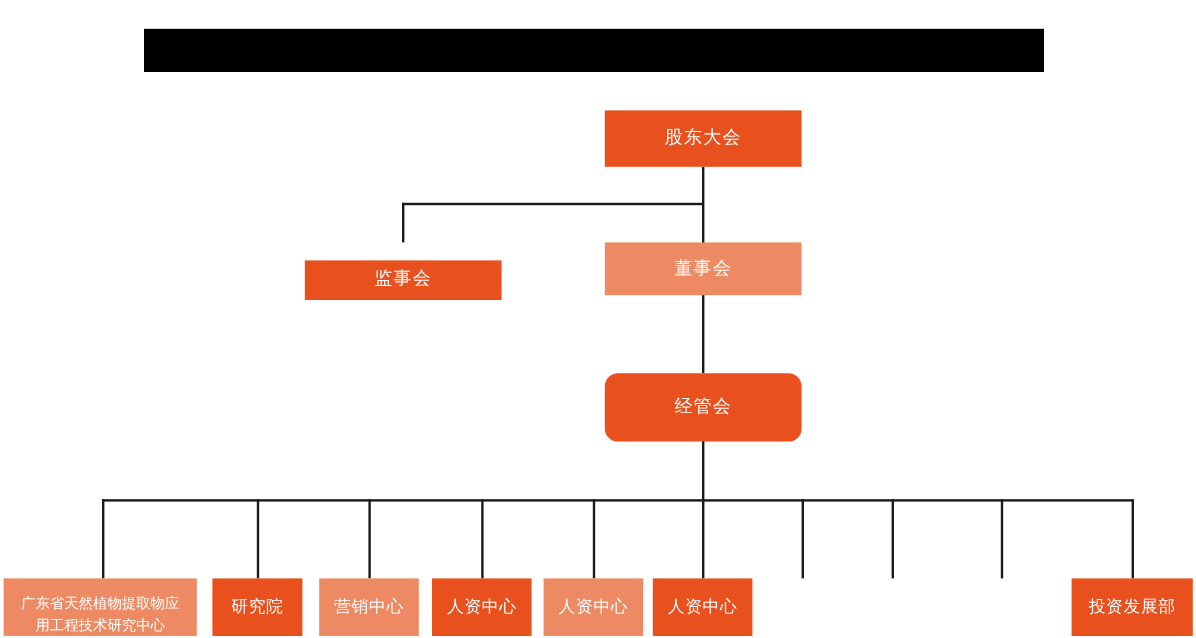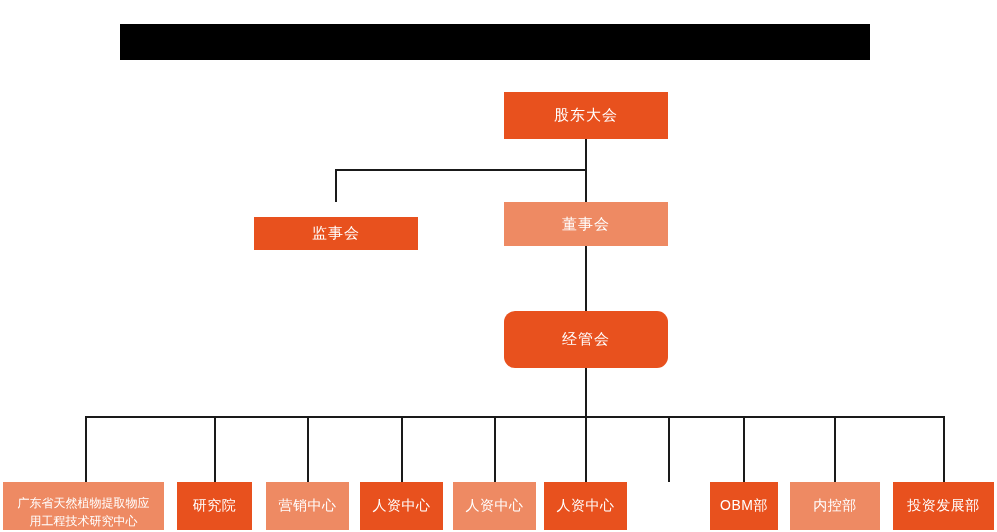--- a/index.html
+++ b/index.html
@@ -131,25 +131,19 @@
 
   <div class="node light leaf" style="left:453px; top:482px; width:83px; height:48px;">
     <span class="node-label">人资中心</span>
   </div>
 
   <div class="node dark leaf" style="left:544px; top:482px; width:83px; height:48px;">
     <span class="node-label">人资中心</span>
   </div>
 
 
-  <div class="node dark leaf" style="left:710px; top:482px; width:68px; height:48px;">
-    <span class="node-label">OBM部</span>
-  </div>
 
-  <div class="node light leaf" style="left:790px; top:482px; width:90px; height:48px;">
-    <span class="node-label">内控部</span>
-  </div>
 
   <div class="node dark leaf" style="left:893px; top:482px; width:101px; height:48px;">
     <span class="node-label">投资发展部</span>
   </div>
 
 </div>
 
 </body></html>

